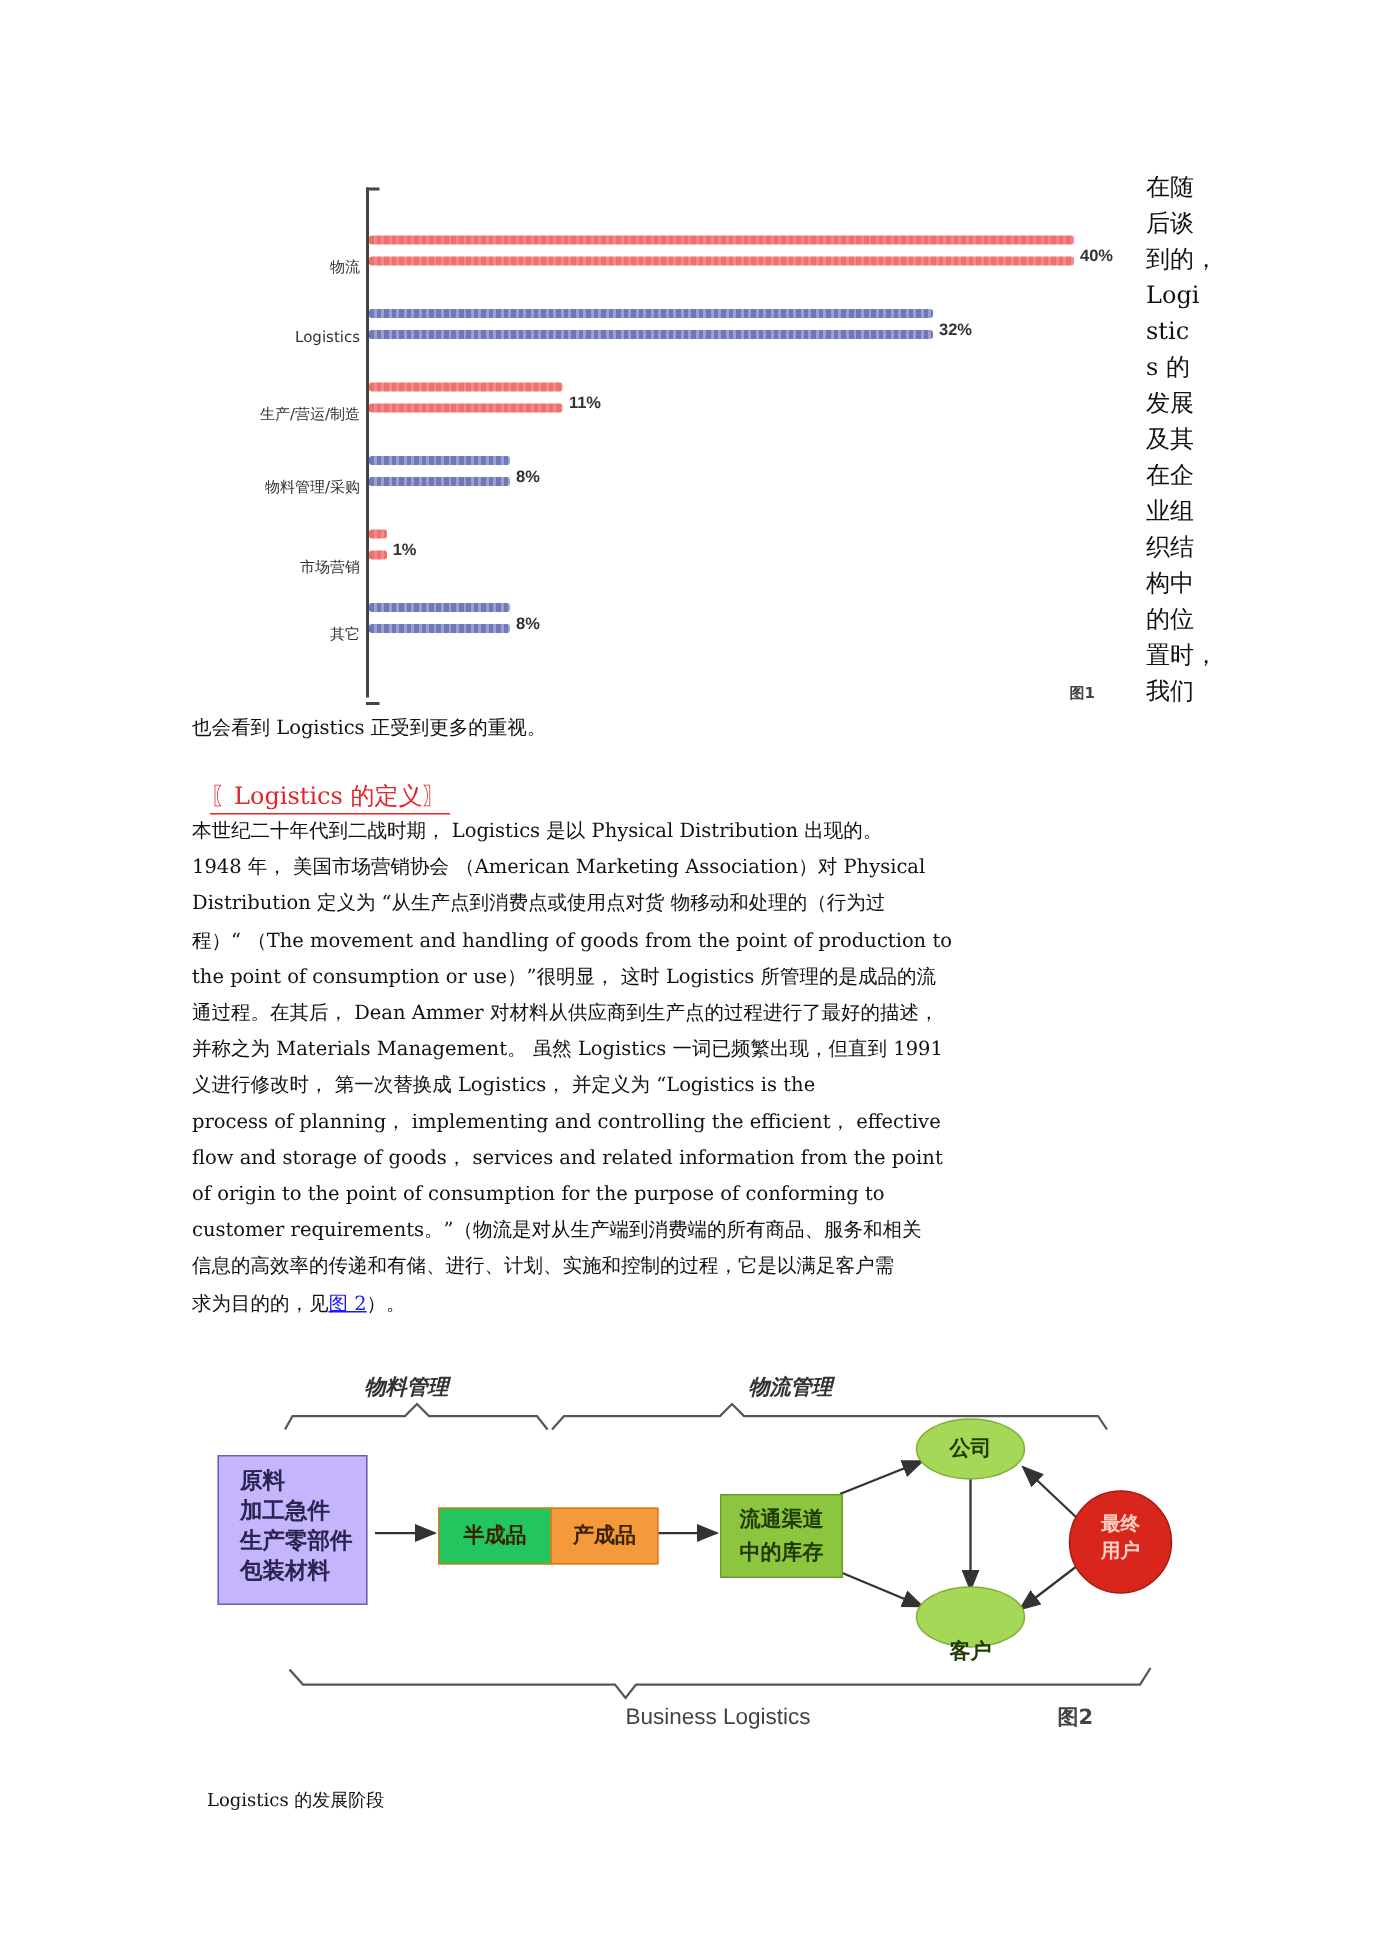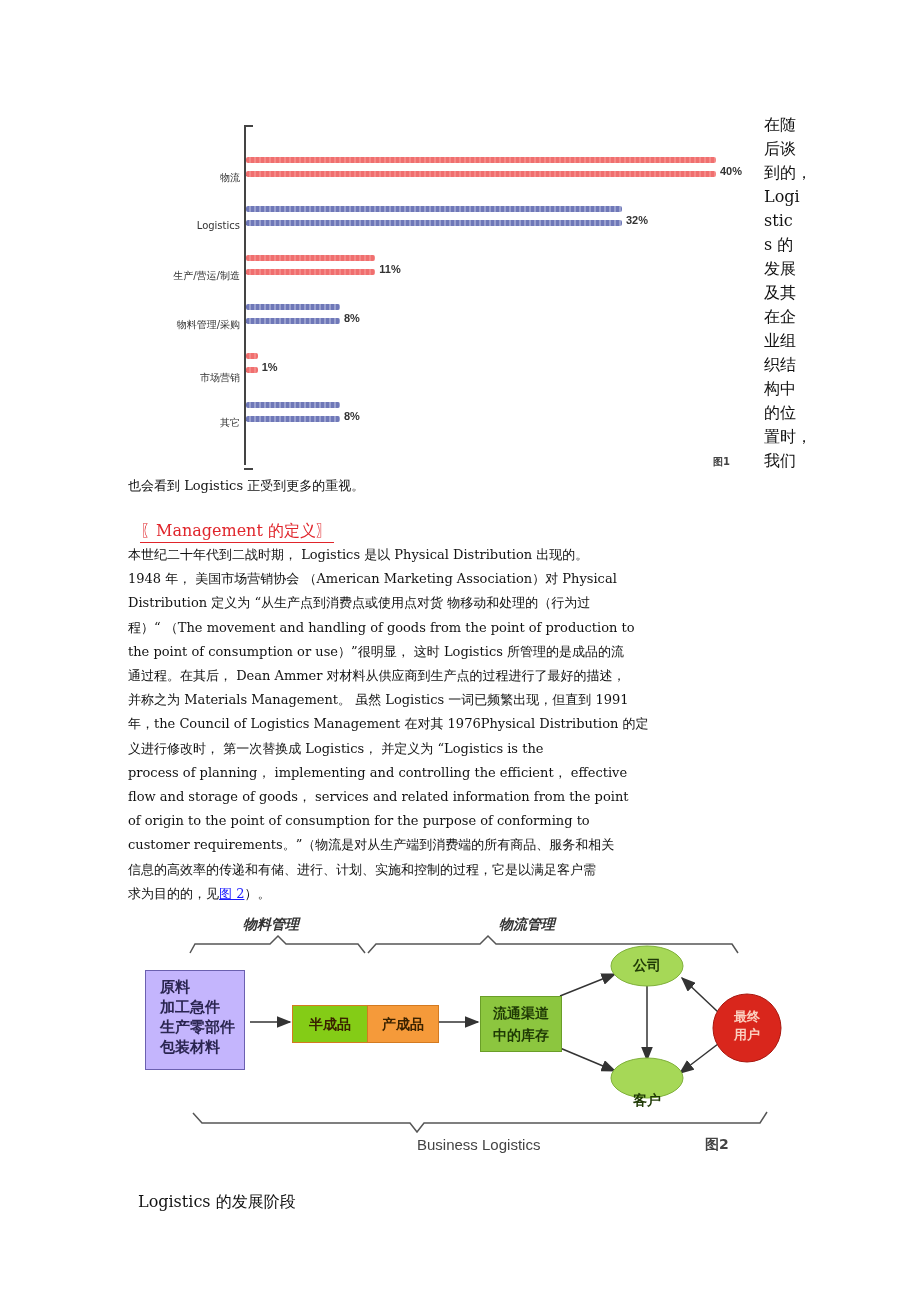--- a/index.html
+++ b/index.html
@@ -26,21 +26,21 @@
   .line { display:block; white-space:nowrap; text-align:justify; }
   #heading-def { left:140px; top:520px; font-size:16px; color:#e0252b;
                  border-bottom:1.5px solid #e0252b; padding:0 2px 0 0; line-height:22px; }
   .link { color:#1a1aff; text-decoration:underline; }
   
   #fig2 { left:140px; top:908px; width:660px; height:260px; }
   .box { position:absolute; font-family:"DejaVu Sans","Liberation Sans",sans-serif;
          font-weight:bold; }
   .brace-label { position:absolute; font-family:"DejaVu Sans","Liberation Sans",sans-serif;
                  font-size:14px; font-weight:bold; color:#333;font-style:italic; }
-  #bottom-heading { left:138px; top:1192px; font-size:16px; font-weight:normal; }
+  #bottom-heading { left:138px; top:1192px; font-size:12px; font-weight:normal; }
 </style>
 </head>
 <body>
 
 <div id="fig1" class="abs">
   <div class="axis" style="left:104px;top:20px;width:2px;height:340px;"></div>
   <div id="f1-ticks">
       <div class="axis" style="left: 104px; top: 20px; width: 9px; height: 1.5px;"></div>
       <div class="axis" style="left: 104px; top: 69px; width: 9px; height: 1.5px;"></div>
       <div class="axis" style="left: 104px; top: 118px; width: 9px; height: 1.5px;"></div>
@@ -94,31 +94,30 @@
     <span class="side-line">构中</span>
     <span class="side-line">的位</span>
     <span class="side-line">置时，</span>
     <span class="side-line">我们</span>
   </div>
 
 <div class="para" style="top:474px;">
   <span class="line">也会看到 Logistics 正受到更多的重视。</span>
 </div>
 
-<div id="heading-def" class="abs">〖Management 的定义〗</div>
+<div id="heading-def" class="abs">〖Logistics 的定义〗</div>
 
 <div class="para" id="def-para" style="top:543px;">
     <span class="line">本世纪二十年代到二战时期， Logistics 是以 Physical Distribution 出现的。</span>
     <span class="line">1948 年， 美国市场营销协会 （American Marketing Association）对 Physical</span>
     <span class="line">Distribution 定义为 “从生产点到消费点或使用点对货 物移动和处理的（行为过</span>
     <span class="line">程）“ （The movement and handling of goods from the point of production to</span>
     <span class="line">the point of consumption or use）”很明显， 这时 Logistics 所管理的是成品的流</span>
     <span class="line">通过程。在其后， Dean Ammer 对材料从供应商到生产点的过程进行了最好的描述，</span>
     <span class="line">并称之为 Materials Management。 虽然 Logistics 一词已频繁出现，但直到 1991</span>
-    <span class="line">年，the Council of Logistics Management 在对其 1976Physical Distribution 的定</span>
     <span class="line">义进行修改时， 第一次替换成 Logistics， 并定义为 “Logistics is the</span>
     <span class="line">process of planning， implementing and controlling the efficient， effective</span>
     <span class="line">flow and storage of goods， services and related information from the point</span>
     <span class="line">of origin to the point of consumption for the purpose of conforming to</span>
     <span class="line">customer requirements。”（物流是对从生产端到消费端的所有商品、服务和相关</span>
     <span class="line">信息的高效率的传递和有储、进行、计划、实施和控制的过程，它是以满足客户需</span>
     <span class="line"><span>求为目的的，见</span><span class="link">图 2</span><span>）。</span></span>
   </div>
 
 <div id="fig2" class="abs">
@@ -151,21 +150,21 @@
   <div class="brace-label" style="left:103px;top:8px;">物料管理</div>
   <div class="brace-label" style="left:359px;top:8px;">物流管理</div>
 
   <div class="box" style="left:5px;top:62px;width:100px;height:100px;background:#c4b5fd;border:1px solid #6b60b0;color:#2a2550;font-size:15px;line-height:20px;padding:6px 0 0 14px;box-sizing:border-box;" id="raw-box">
       <div>原料</div>
       <div>加工急件</div>
       <div>生产零部件</div>
       <div>包装材料</div>
     </div>
 
-  <div class="box" style="left:152px;top:97px;width:74px;height:36px;background:#84cc16;border:1px solid #d47a20;color:#3a2200;font-size:14px;line-height:36px;text-align:center;">半成品</div>
+  <div class="box" style="left:152px;top:97px;width:74px;height:36px;background:#22c55e;border:1px solid #d47a20;color:#3a2200;font-size:14px;line-height:36px;text-align:center;">半成品</div>
   <div class="box" style="left:227px;top:97px;width:70px;height:36px;background:#f59a3a;border:1px solid #d47a20;color:#3a2200;font-size:14px;line-height:36px;text-align:center;">产成品</div>
 
   <div class="box" id="inv-box" style="left:340px;top:88px;width:82px;height:56px;background:#8cc63f;border:1px solid #6a9e28;color:#1f3a05;font-size:14px;line-height:22px;text-align:center;padding-top:5px;box-sizing:border-box;">
       <div>流通渠道</div>
       <div>中的库存</div>
     </div>
 
   <div class="box" style="left:487px;top:49px;width:40px;text-align:center;font-size:14px;color:#1f3a05;">公司</div>
   <div class="box" style="left:487px;top:161px;width:40px;text-align:center;font-size:14px;color:#1f3a05;margin-top:23px;">客户</div>
   <div class="box" id="enduser-box" style="left:587px;top:100px;width:40px;text-align:center;font-size:13px;line-height:18px;color:#fbd0c0;">

